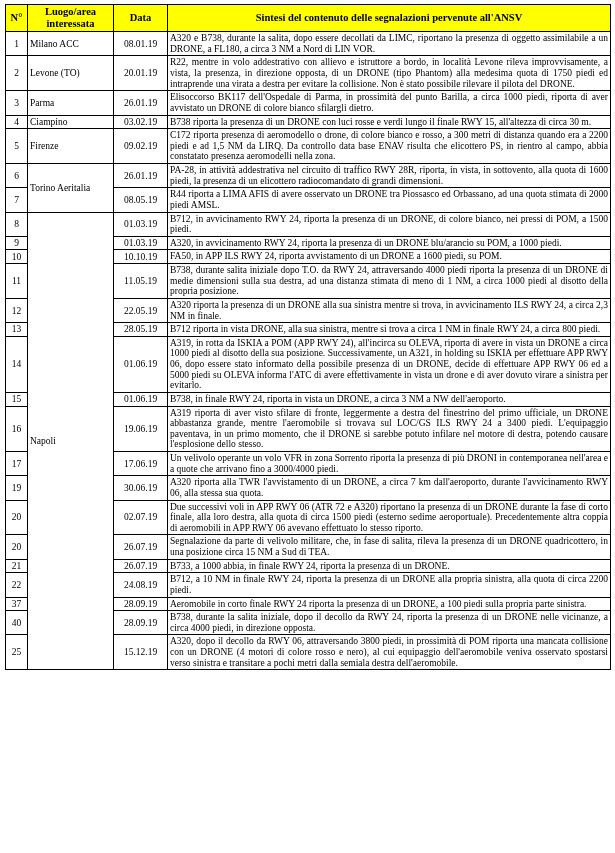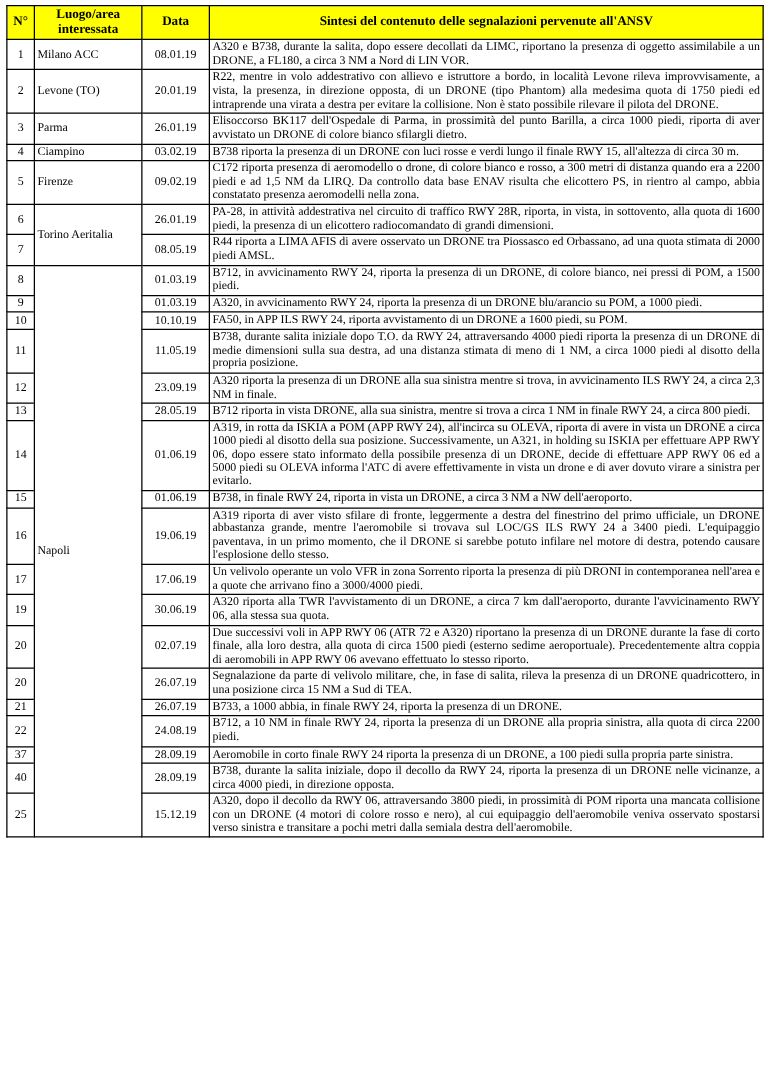--- a/index.html
+++ b/index.html
@@ -141,21 +141,21 @@
         <td class="date">10.10.19</td>
         <td class="text">FA50, in APP ILS RWY 24, riporta avvistamento di un DRONE a 1600 piedi, su POM.</td>
       </tr>
       <tr>
         <td class="num">11</td>
         <td class="date">11.05.19</td>
         <td class="text">B738, durante salita iniziale dopo T.O. da RWY 24, attraversando 4000 piedi riporta la presenza di un DRONE di medie dimensioni sulla sua destra, ad una distanza stimata di meno di 1 NM, a circa 1000 piedi al disotto della propria posizione.</td>
       </tr>
       <tr>
         <td class="num">12</td>
-        <td class="date">23.09.19</td>
+        <td class="date">22.05.19</td>
         <td class="text">A320 riporta la presenza di un DRONE alla sua sinistra mentre si trova, in avvicinamento ILS RWY 24, a circa 2,3 NM in finale.</td>
       </tr>
       <tr>
         <td class="num">13</td>
         <td class="date">28.05.19</td>
         <td class="text">B712 riporta in vista DRONE, alla sua sinistra, mentre si trova a circa 1 NM in finale RWY 24, a circa 800 piedi.</td>
       </tr>
       <tr>
         <td class="num">14</td>
         <td class="date">01.06.19</td>

